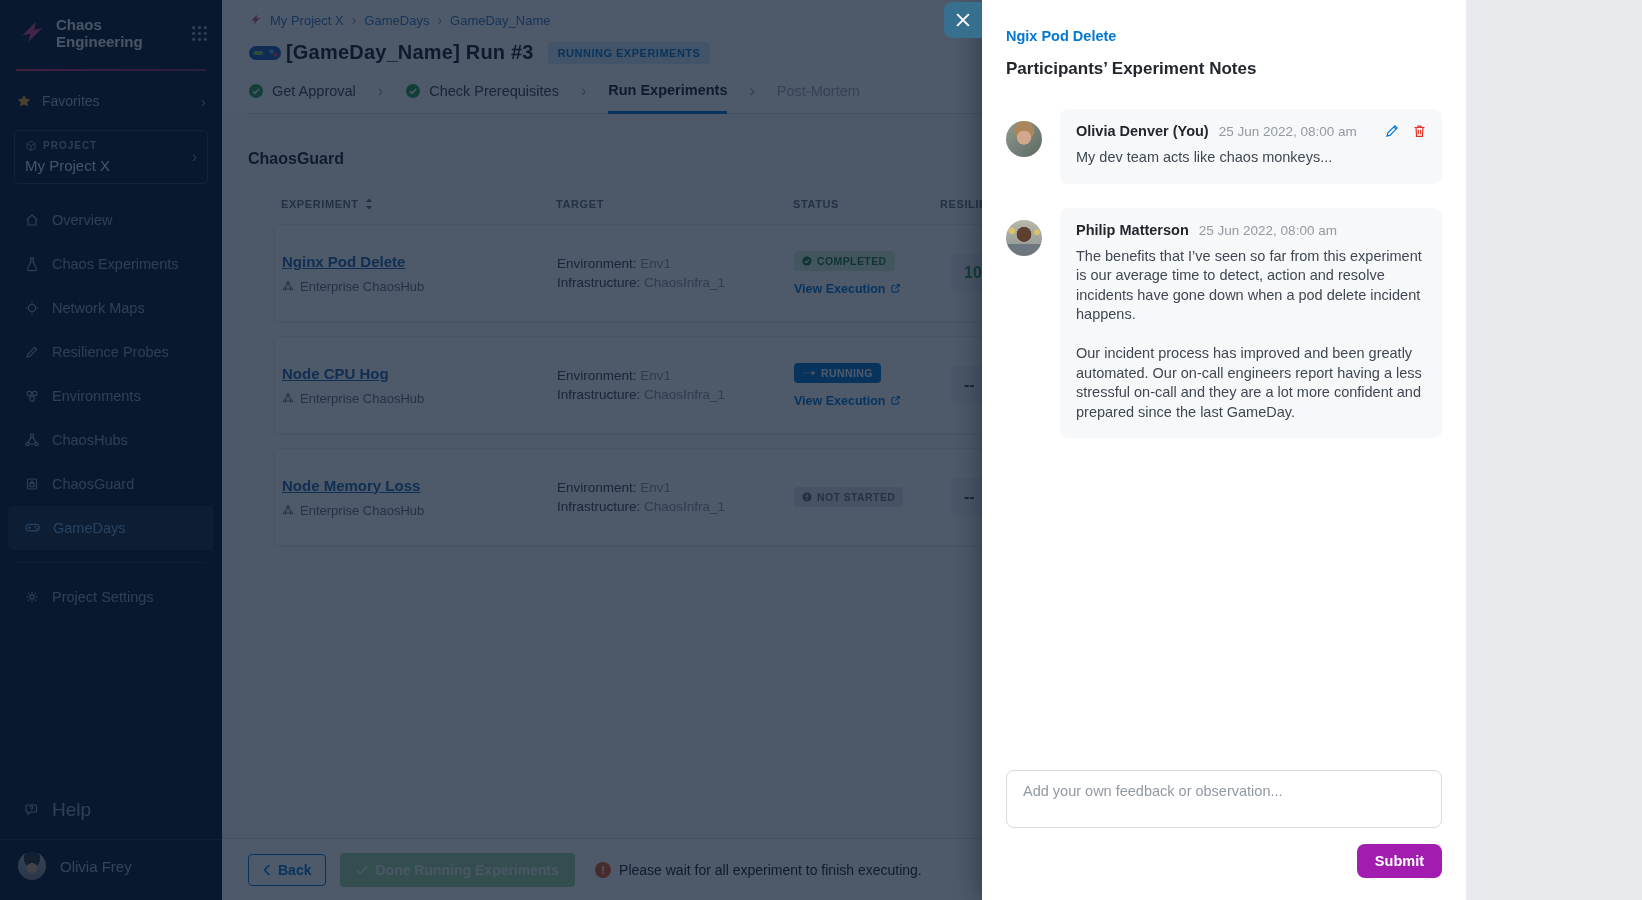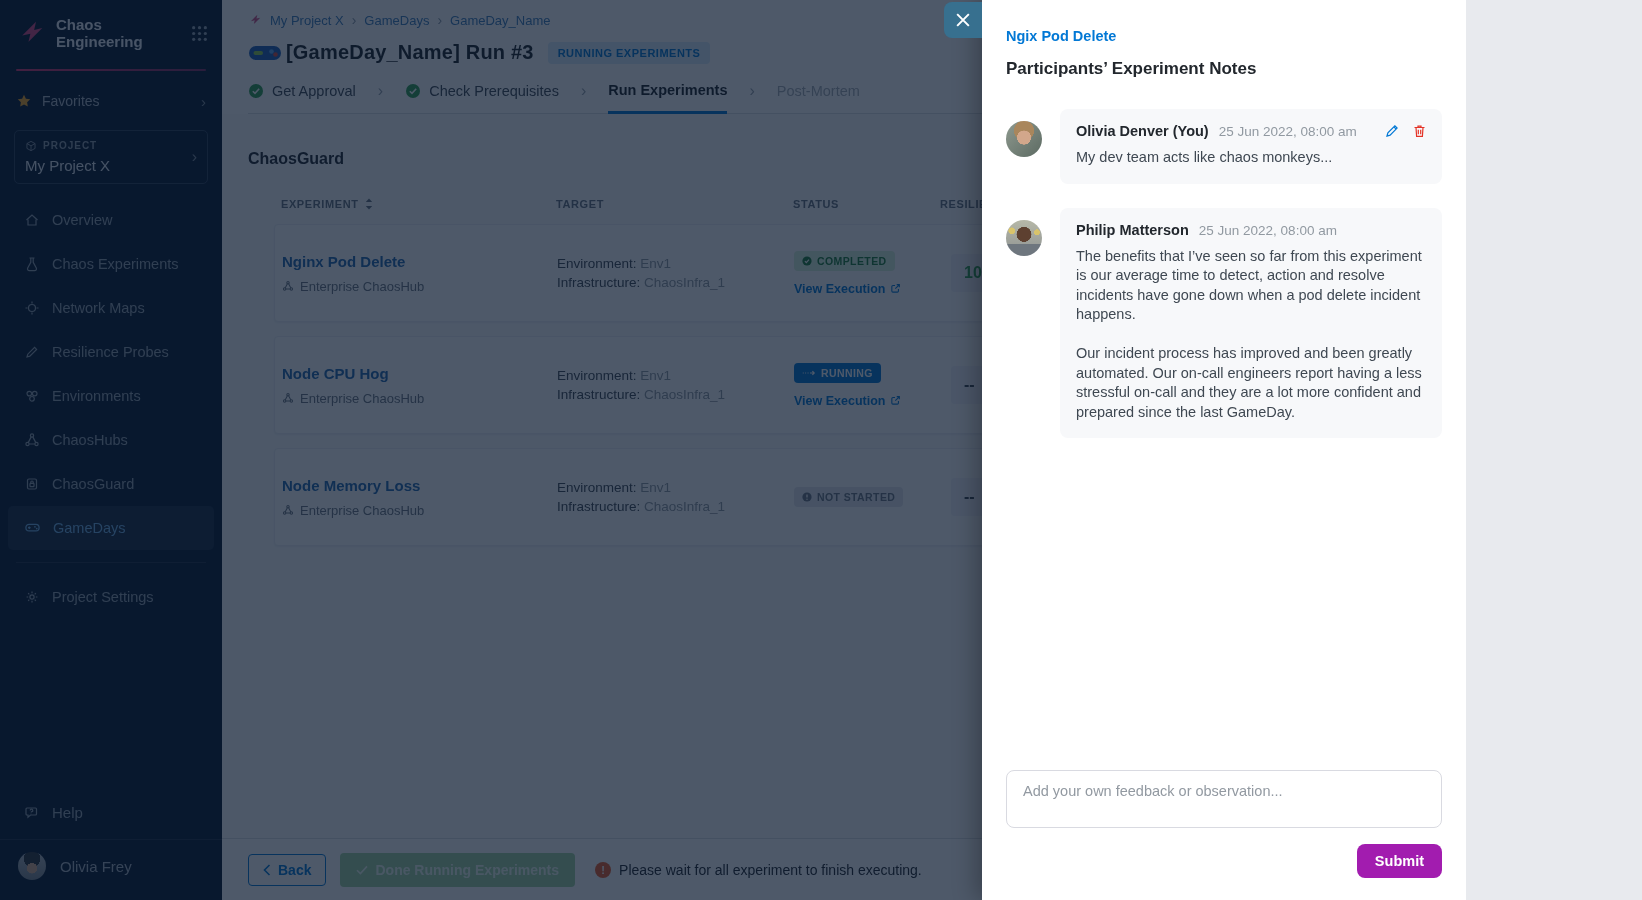--- a/index.html
+++ b/index.html
@@ -19,21 +19,21 @@
   .project-meta { flex:1; }
   .project-label { display:flex; align-items:center; gap:6px; font-size:10px; letter-spacing:1px; color:#8d99a6; font-weight:bold; }
   .project-name { margin-top:5px; font-size:15px; color:#dfe5ec; }
   .project-card .chev { color:#7a8795; font-size:16px; }
   .nav { margin-top:14px; }
   .nav-item { display:flex; align-items:center; gap:12px; height:44px; padding:0 16px; margin:0 8px; border-radius:5px; font-size:14.5px; color:#93a0ad; cursor:pointer; }
   .nav-item svg { flex:none; }
   .nav-item.active { background:#16293f; color:#6fb0e6; }
   .side-divider { height:1px; background:rgba(255,255,255,0.09); margin:12px 16px; }
   .side-bottom { position:absolute; left:0; right:0; bottom:0; }
-  .help-row { display:flex; align-items:center; gap:12px; padding:12px 24px 18px; font-size:15px; color:#93a0ad; cursor:pointer; }
+  .help-row { display:flex; align-items:center; gap:12px; padding:12px 24px 18px; font-size:19px; color:#93a0ad; cursor:pointer; }
   .user-row { display:flex; align-items:center; gap:14px; padding:12px 18px 20px; font-size:15px; color:#a7b1bc; cursor:pointer; border-top:1px solid rgba(255,255,255,0.09); margin:0 0 0 0; }
   .avatar { border-radius:50%; flex:none; }
   .av-olivia-frey { width:28px; height:28px;
     background:
       radial-gradient(circle at 50% 58%, #d8ab8e 0 24%, rgba(0,0,0,0) 25%),
       radial-gradient(circle at 50% 24%, #2e3338 0 32%, rgba(0,0,0,0) 33%),
       linear-gradient(#aeb6bd,#7c858d); }
   .collapse-tab { position:absolute; left:222px; top:785px; width:17px; height:44px; background:#122132; border-radius:0 10px 10px 0; display:flex; align-items:center; justify-content:center; z-index:1; cursor:pointer; }
   .collapse-tab .tri { width:0; height:0; border-top:6px solid transparent; border-bottom:6px solid transparent; border-right:7px solid #cfd6dd; }
 
@@ -51,21 +51,21 @@
   .step.active { font-weight:bold; color:#1c2126; border-bottom:3px solid #0278d5; margin-bottom:-1px; }
   .step.upcoming { color:#a6adb4; }
   .step-sep { color:#9aa3ad; font-size:16px; padding-bottom:13px; }
 
   .content { padding:36px 0 0 26px; }
   .section-title { font-size:16px; font-weight:bold; color:#22272d; }
   .thead { display:grid; grid-template-columns:275px 237px 147px 170px 1fr; margin:30px 0 0 33px; font-size:11px; font-weight:bold; letter-spacing:0.6px; color:#66717d; }
   .th { display:flex; align-items:center; gap:6px; }
   .sort svg { display:block; }
   .row-card { display:grid; grid-template-columns:275px 237px 147px 170px 1fr; align-items:center; background:#fff; border:1px solid #eceef2; border-radius:4px; min-height:98px; margin:14px 0 0 26px; padding-left:7px; box-shadow:0 1px 2px rgba(40,41,61,0.06); }
-  .exp-name { font-size:15px; font-weight:bold; color:#2368b0; cursor:pointer; }
+  .exp-name { font-size:15px; font-weight:bold; color:#2368b0; cursor:pointer;text-decoration:underline; }
   .exp-hub { display:flex; align-items:center; gap:6px; margin-top:9px; font-size:13px; color:#6b7580; }
   .tgt-line { font-size:13.5px; color:#3f4852; line-height:19px; }
   .tgt-line .val { color:#9199a1; }
   .badge { display:inline-flex; align-items:center; gap:5px; font-size:10.5px; font-weight:bold; letter-spacing:0.4px; padding:4px 8px; border-radius:4px; width:max-content; }
   .badge.completed { background:#d8f3da; color:#1e7e3a; }
   .badge.running { background:#0278d5; color:#fff; }
   .badge.notstarted { background:#e4e7ec; color:#6b7580; }
   .view-exec { display:flex; align-items:center; gap:5px; margin-top:11px; font-size:12.5px; font-weight:bold; color:#0278d5; cursor:pointer; }
   .score-box { display:inline-flex; align-items:flex-start; gap:22px; background:#f3f4fa; border-radius:4px; padding:10px 13px; margin-left:10px; }
   .score-val { font-size:16px; font-weight:bold; color:#3f4852; }

